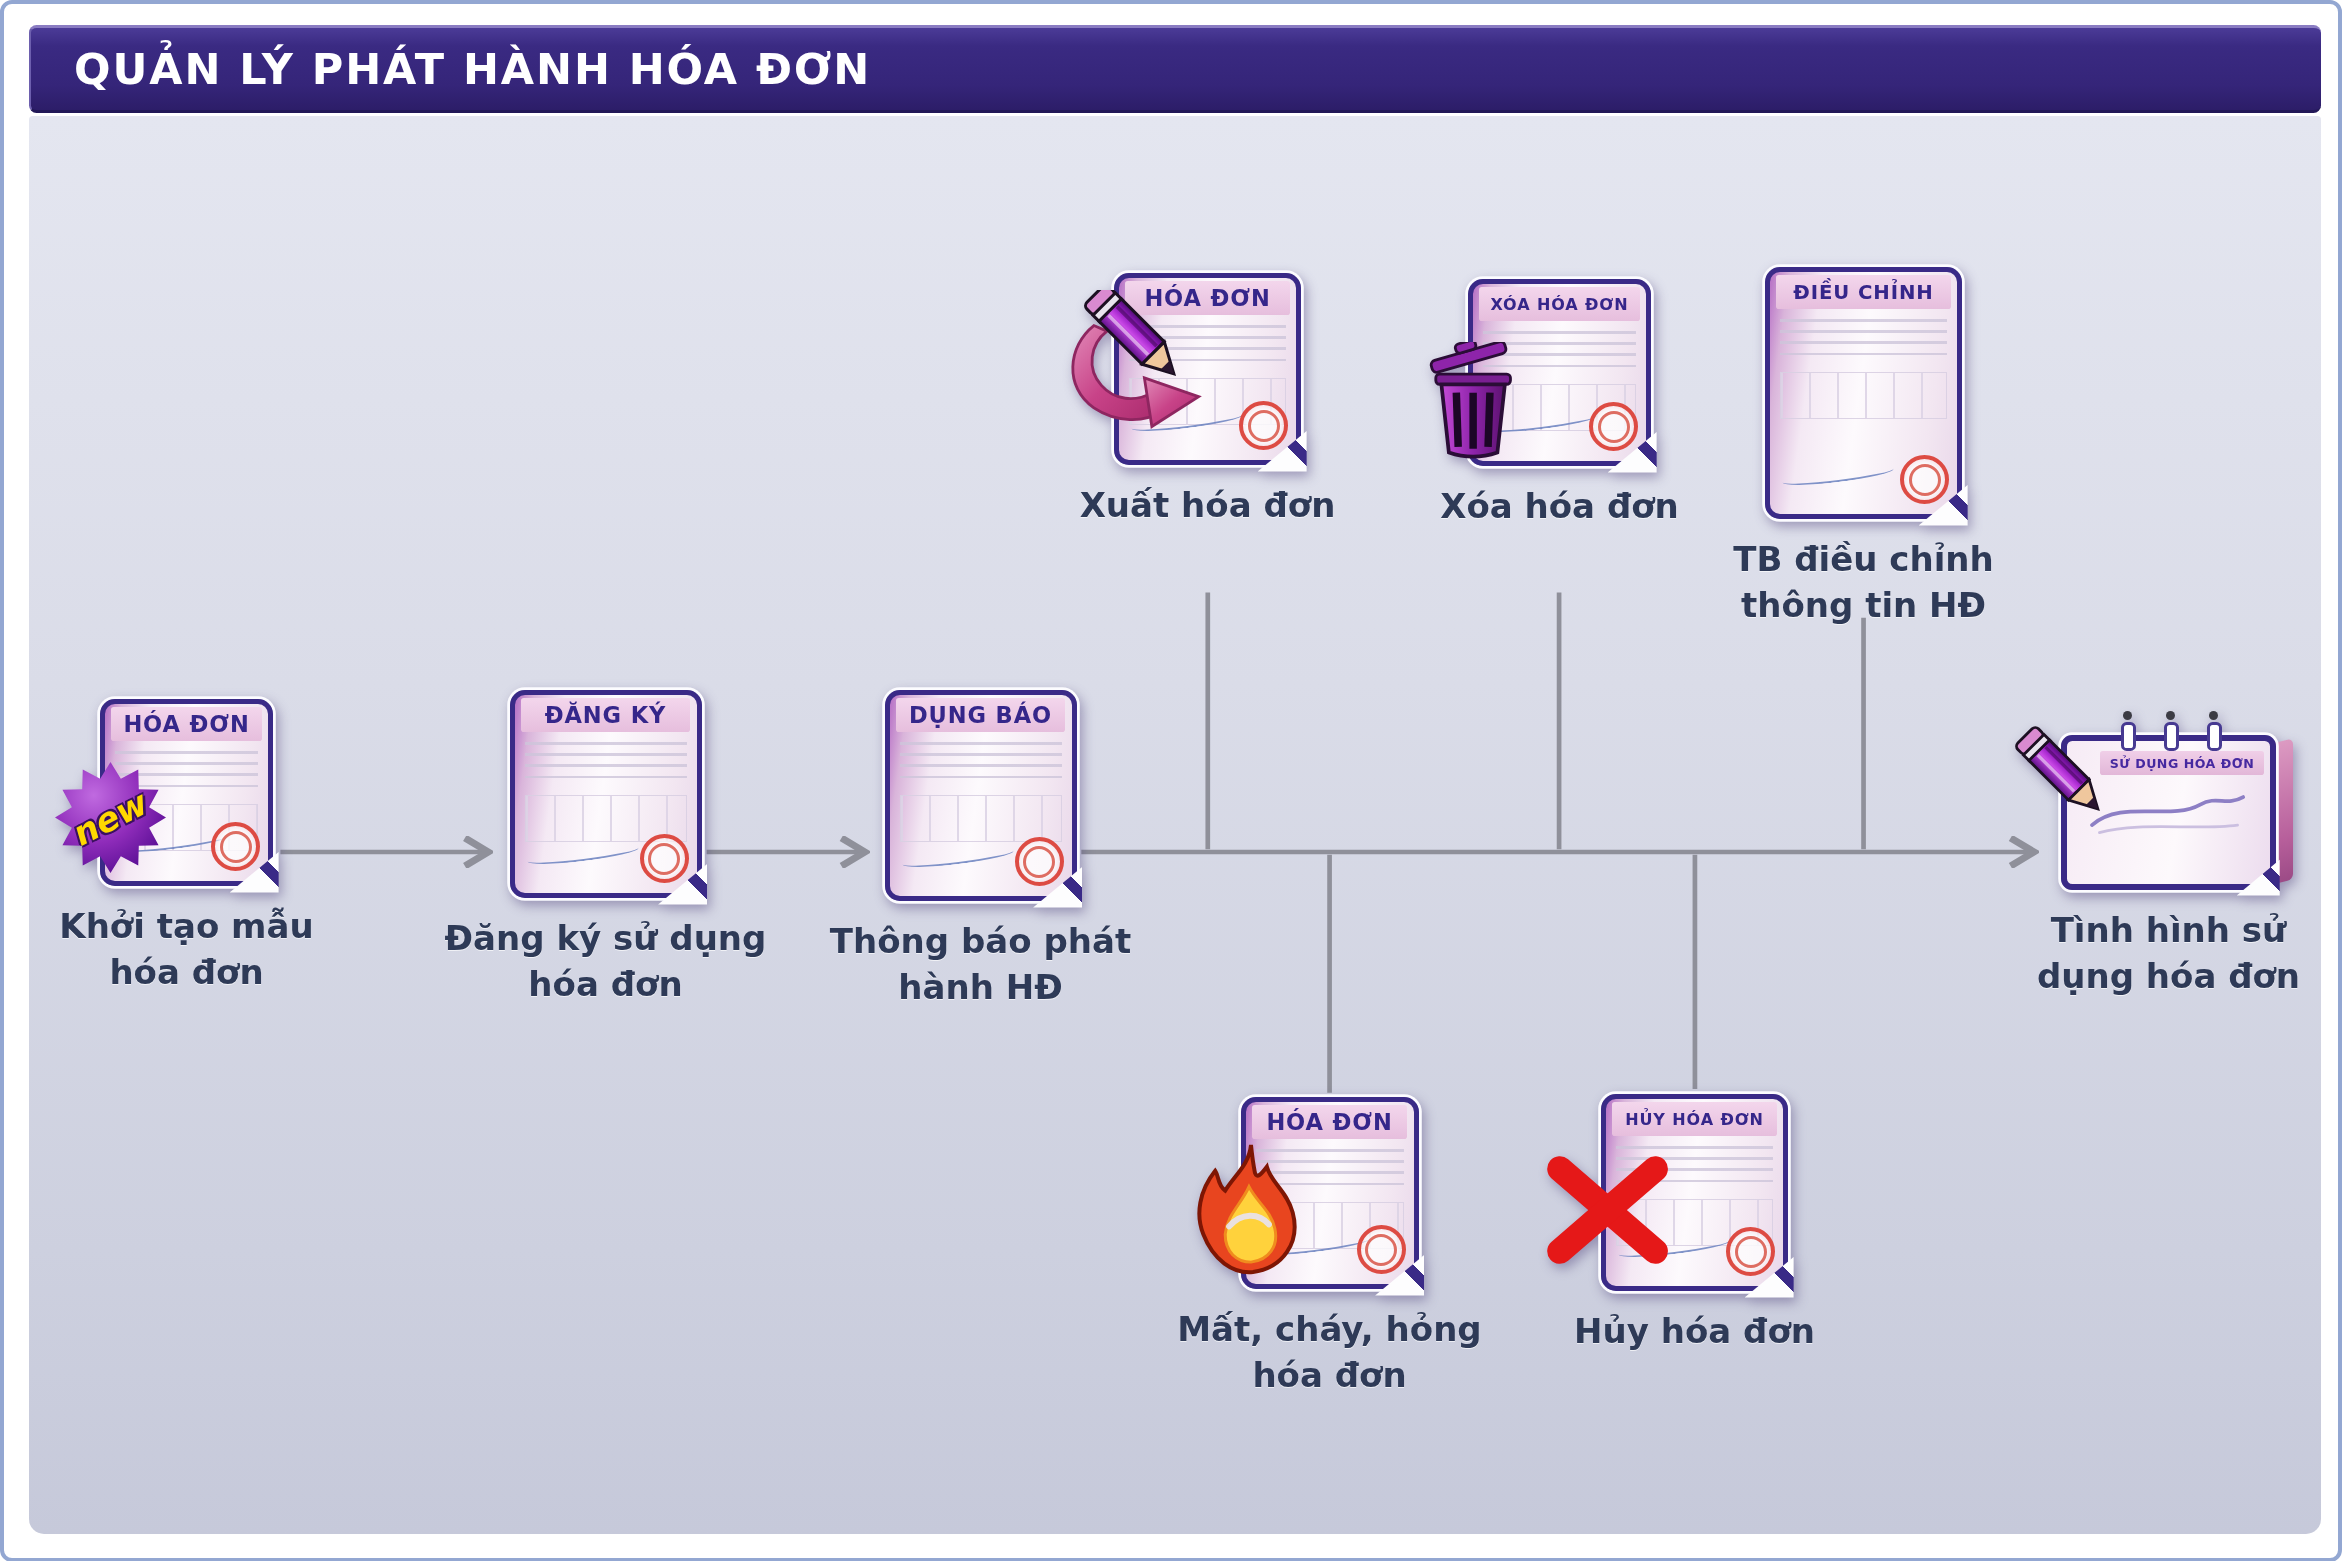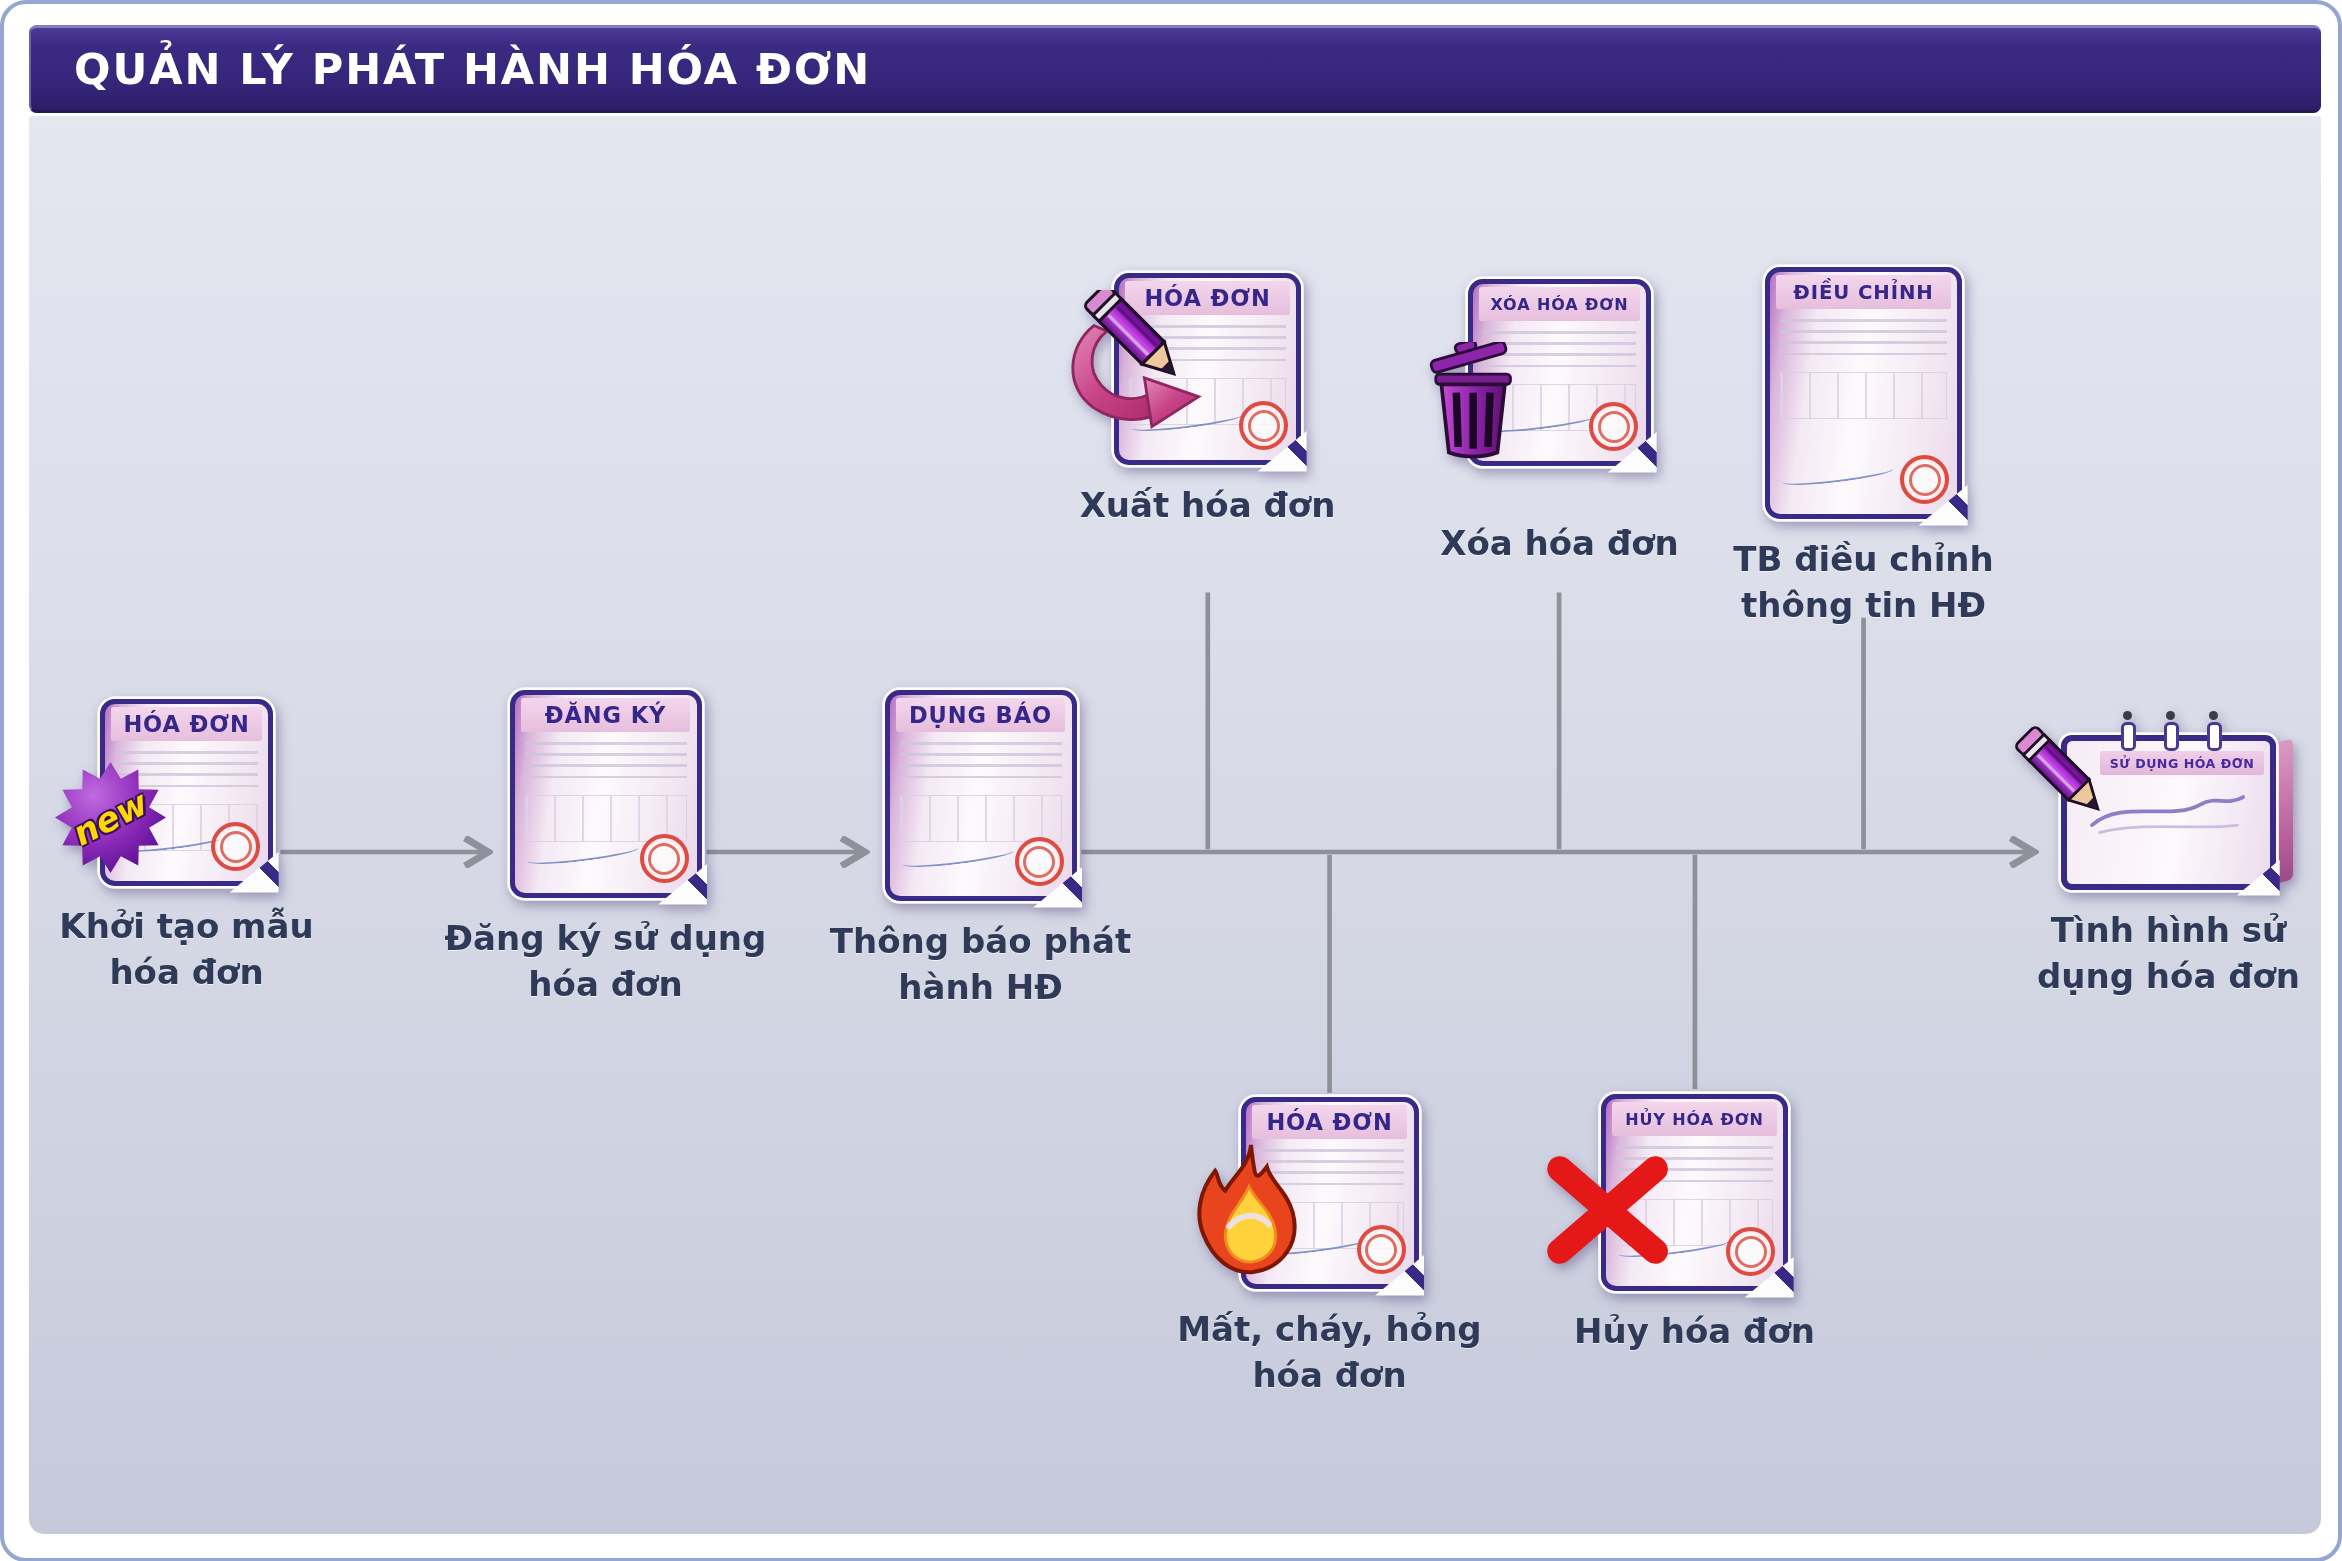--- a/index.html
+++ b/index.html
@@ -1,19 +1,19 @@
 <!DOCTYPE html>
 <html style="font-size:15px"><head>
 <meta charset="utf-8">
 <style>
   * { margin:0; padding:0; box-sizing:border-box; }
   body { background:#ffffff; font-family:"DejaVu Sans","Liberation Sans",sans-serif; }
 
   .canvas{ position:relative; width:2342px; height:1562px; background:#fff;
-    border:4.7px solid #93a7d2; border-radius:26px; overflow:hidden; }
+    border:4.7px solid #93a7d2; border-radius:12px; overflow:hidden; }
 
   
   .titlebar{ position:absolute; left:25px; top:20.6px; width:2292px; height:88px;
     background:linear-gradient(180deg,#4b3b97 0%,#3a2a82 22%,#352579 70%,#2c1d68 100%);
     border-top:3.7px solid #8a7cc2; border-left:2.8px solid #6d5fae;
     border-bottom:3.7px solid #221857; border-radius:7.5px;
     display:flex; align-items:center; padding-left:43px; }
   .titlebar .title{ color:#ffffff; font-size:43px; font-weight:bold; letter-spacing:1.9px; }
 
   
@@ -220,21 +220,21 @@
         <path d="M38,38 C10,60 6,104 38,126 C62,142 92,142 110,130 L100,110 C82,120 60,118 46,102 C30,84 34,58 52,44 Z" fill="url(#swooshGrad)" stroke="#8e2660" stroke-width="3"></path>
         <polygon points="100,146 150,114 92,94" fill="url(#swooshGrad)" stroke="#8e2660" stroke-width="3"></polygon>
         <use href="#pencil-sym" x="18" y="-16" width="130" height="130"></use>
       </svg>
     </div>
     <div class="label">
       <div>Xuất hóa đơn</div>
     </div>
   </div>
 
-  <div class="node" style="left:1387px; top:275px;gap:37px;">
+  <div class="node" style="left:1387px; top:275px;">
     <div class="doc" style="width:183px; height:187px;">
       <div class="doc-frame"></div>
       <div class="doc-title sm">
           <span>XÓA HÓA ĐƠN</span>
         </div>
       <div class="doc-lines"></div>
       <div class="doc-grid"></div>
       <div class="doc-sign"></div>
       <div class="doc-stamp"></div>
       <div class="doc-fold"></div>

